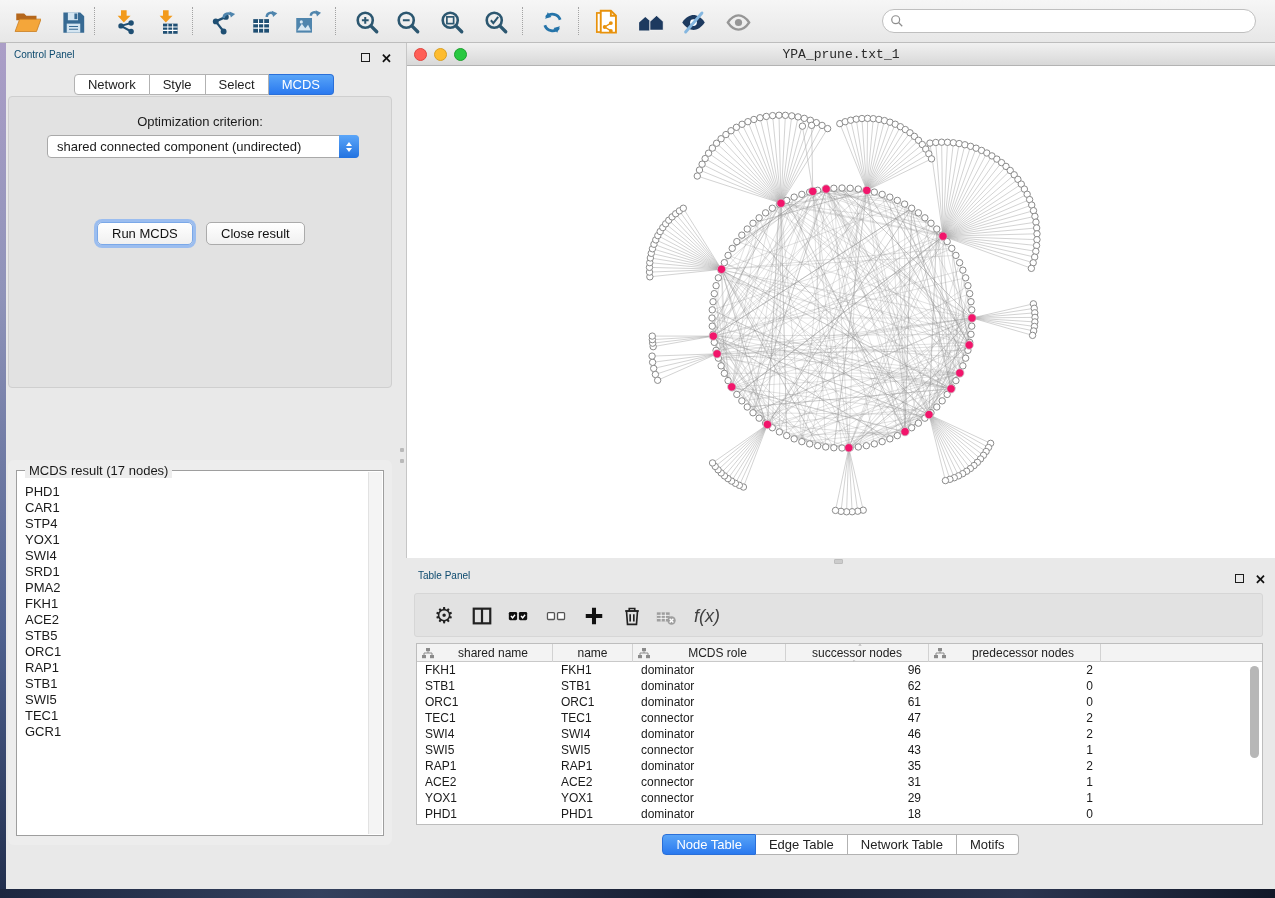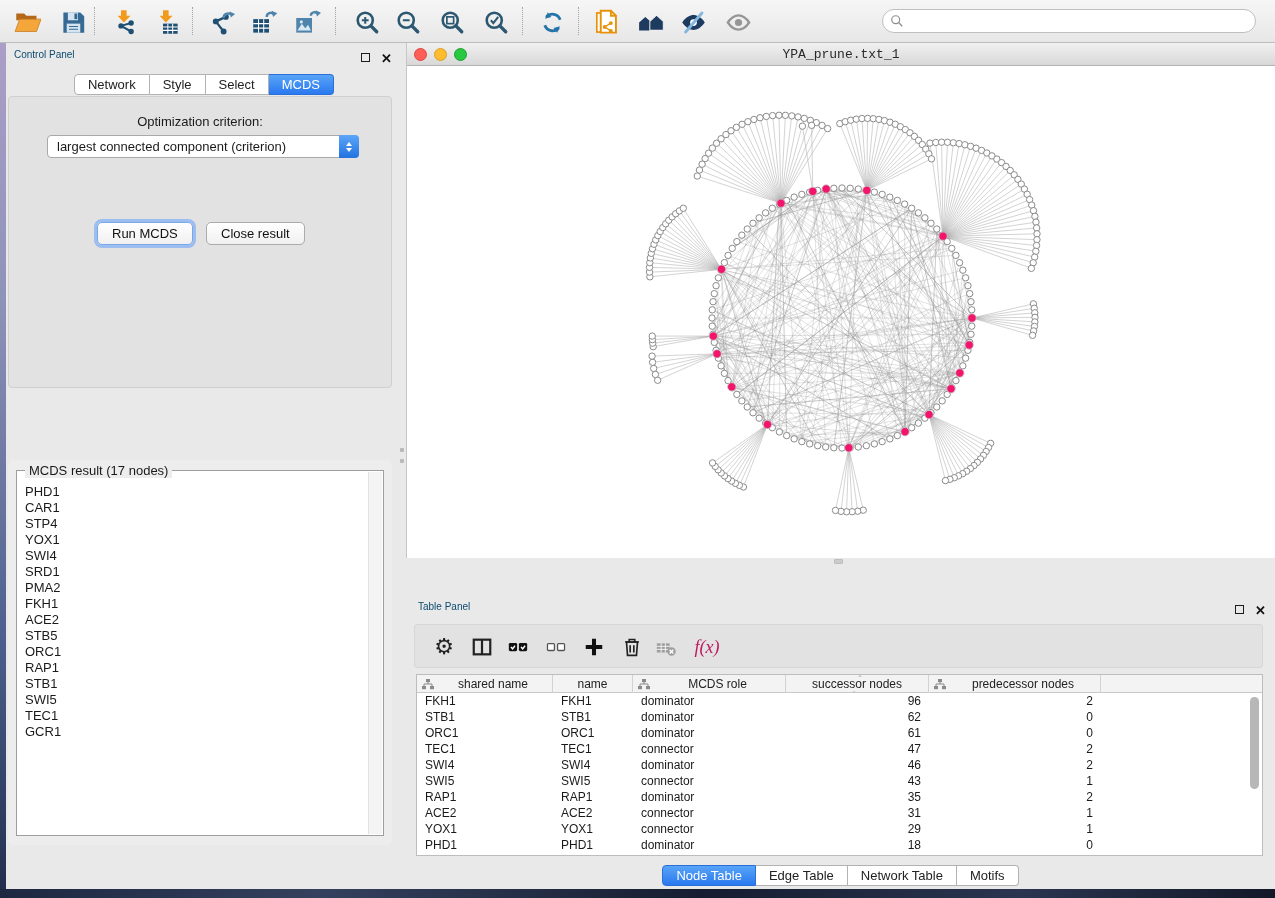--- a/index.html
+++ b/index.html
@@ -63,28 +63,28 @@
   #net-frame { left:406px; top:43px; width:869px; height:515px; border-left:1px solid #c6c6c6; }
   #net-titlebar { position:absolute; left:0; top:0; right:0; height:23px;
      background:linear-gradient(#f1f1f1,#d8d8d8); border-bottom:1px solid #b3b3b3; }
   .light { position:absolute; top:5px; width:13px; height:13px; border-radius:50%; }
   #net-title { position:absolute; left:0; right:0; top:4px; text-align:center; font-size:13px; color:#2a2a2a;font-family:Liberation Mono, monospace; }
   #net-canvas { position:absolute; left:0; top:23px; width:869px; height:492px; background:#fff; }
   
   #vsplit-h { left:400px; top:448px; display:flex; flex-direction:column; gap:7px; }
   #hsplit-h { left:834px; top:559px; width:9px; height:5px; background:#cccccc; border:1px solid #bdbdbd; border-radius:1px; }
   
-  #table-panel { left:406px; top:565px; width:869px; height:291px; background:#e9e9e9;margin-top:31px; }
+  #table-panel { left:406px; top:565px; width:869px; height:291px; background:#e9e9e9; }
   #tp-toolbar { position:absolute; left:8px; top:28px; width:849px; height:44px;
      background:#e2e2e2; border:1px solid #d6d6d6; border-radius:3px; }
   .tpb { position:absolute; top:8px; width:30px; height:28px; background:transparent; border:none;
      display:flex; align-items:center; justify-content:center; cursor:pointer; }
   .tpb svg { width:22px; height:22px; }
   .gear-glyph { font-family:"DejaVu Sans",sans-serif; font-size:22px; color:#222; line-height:22px; }
-  .fx-glyph { font-family:Liberation Serif, serif; font-style:italic; font-size:18px; color:#be185d; }
+  .fx-glyph { font-family:Liberation Sans, sans-serif; font-style:italic; font-size:18px; color:#404040; }
   #tp-table { position:absolute; left:10px; top:78px; width:847px; height:182px; background:#fff;
      border:1px solid #bdbdbd;padding-left:42px; }
   #tp-header { position:absolute; left:0; top:0; right:0; height:18px; background:#f3f3f3;
      border-bottom:1px solid #c9c9c9; display:flex; }
   .hcell { position:relative; height:18px; border-right:1px solid #d2d2d2; display:flex;
      align-items:center; font-size:12px; color:#222; }
   .hcell .lbl { flex:1; text-align:center; }
   .hcell .hicon { margin-left:5px; }
   #tp-body { position:absolute; left:0; top:18px; right:0; bottom:0; overflow:hidden; }
   .trow { display:flex; height:16px; }
@@ -261,21 +261,21 @@
     <button class="titlebtn" style="left:375px;top:8px"><span class="closex">✕</span></button>
     <div id="cp-tabs" class="seg">
         <span class="tab">Network</span>
         <span class="tab">Style</span>
         <span class="tab">Select</span>
         <span class="tab active">MCDS</span>
       </div>
     <div id="cp-content">
       <div id="opt-label">Optimization criterion:</div>
       <div class="combo">
-        <span>largest connected component (criterion)</span>
+        <span>shared connected component (undirected)</span>
         <span class="stepper">
             <span class="tri-up"></span>
             <span class="tri-dn"></span>
           </span>
       </div>
       <button id="run-btn" class="pushbtn">Run MCDS</button>
       <button id="closepanel-btn" class="pushbtn">Close result</button>
     </div>
     <div id="cp-lower">
       <div id="mcds-group">

